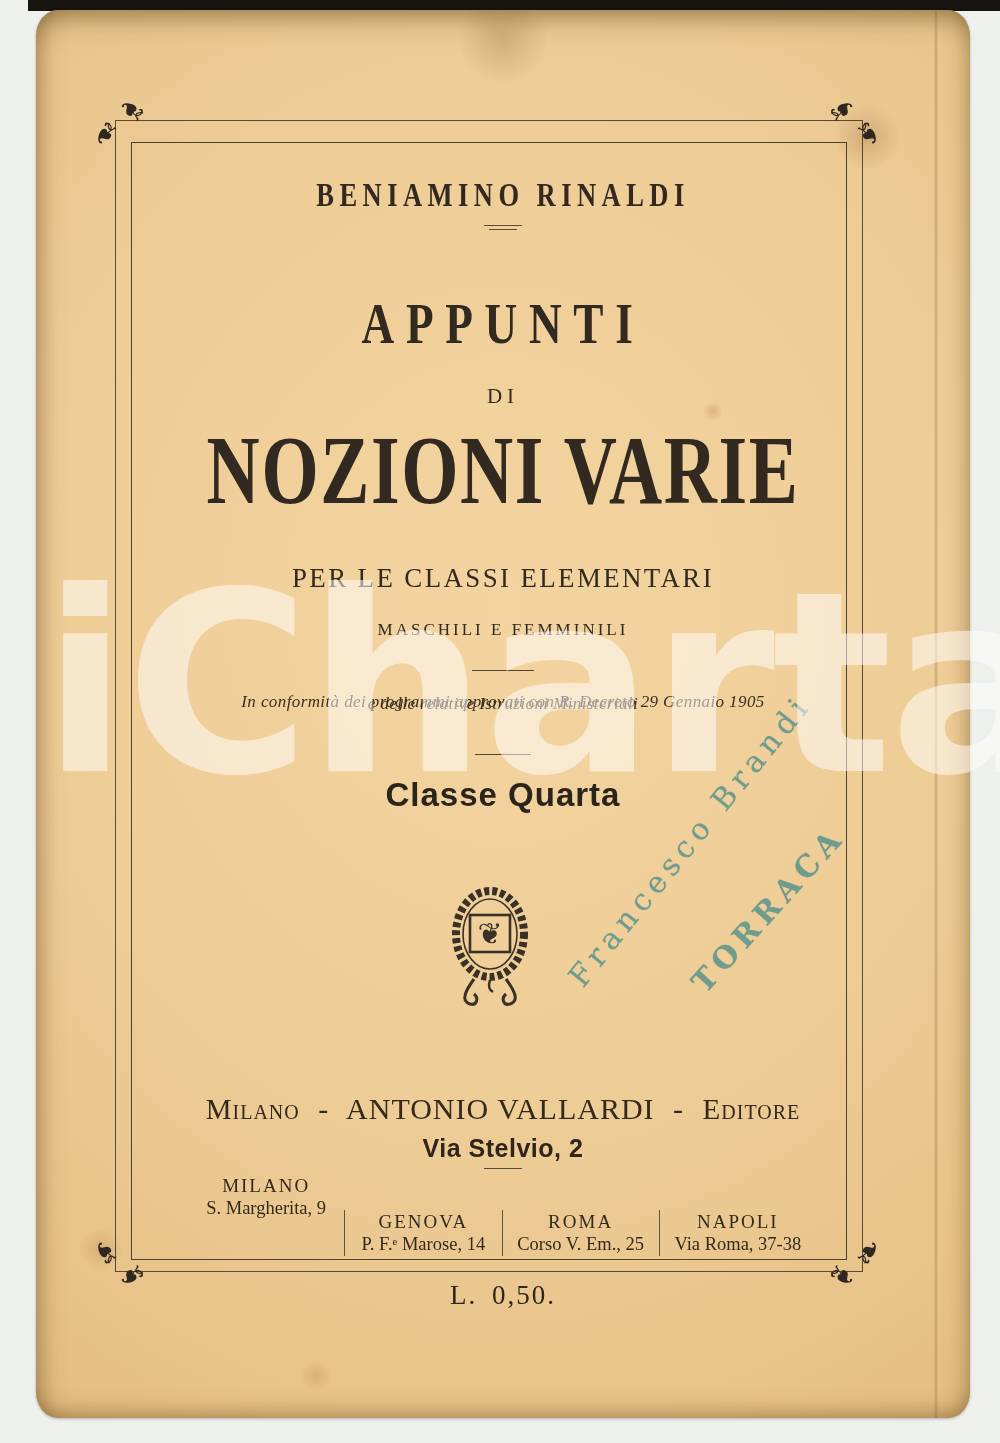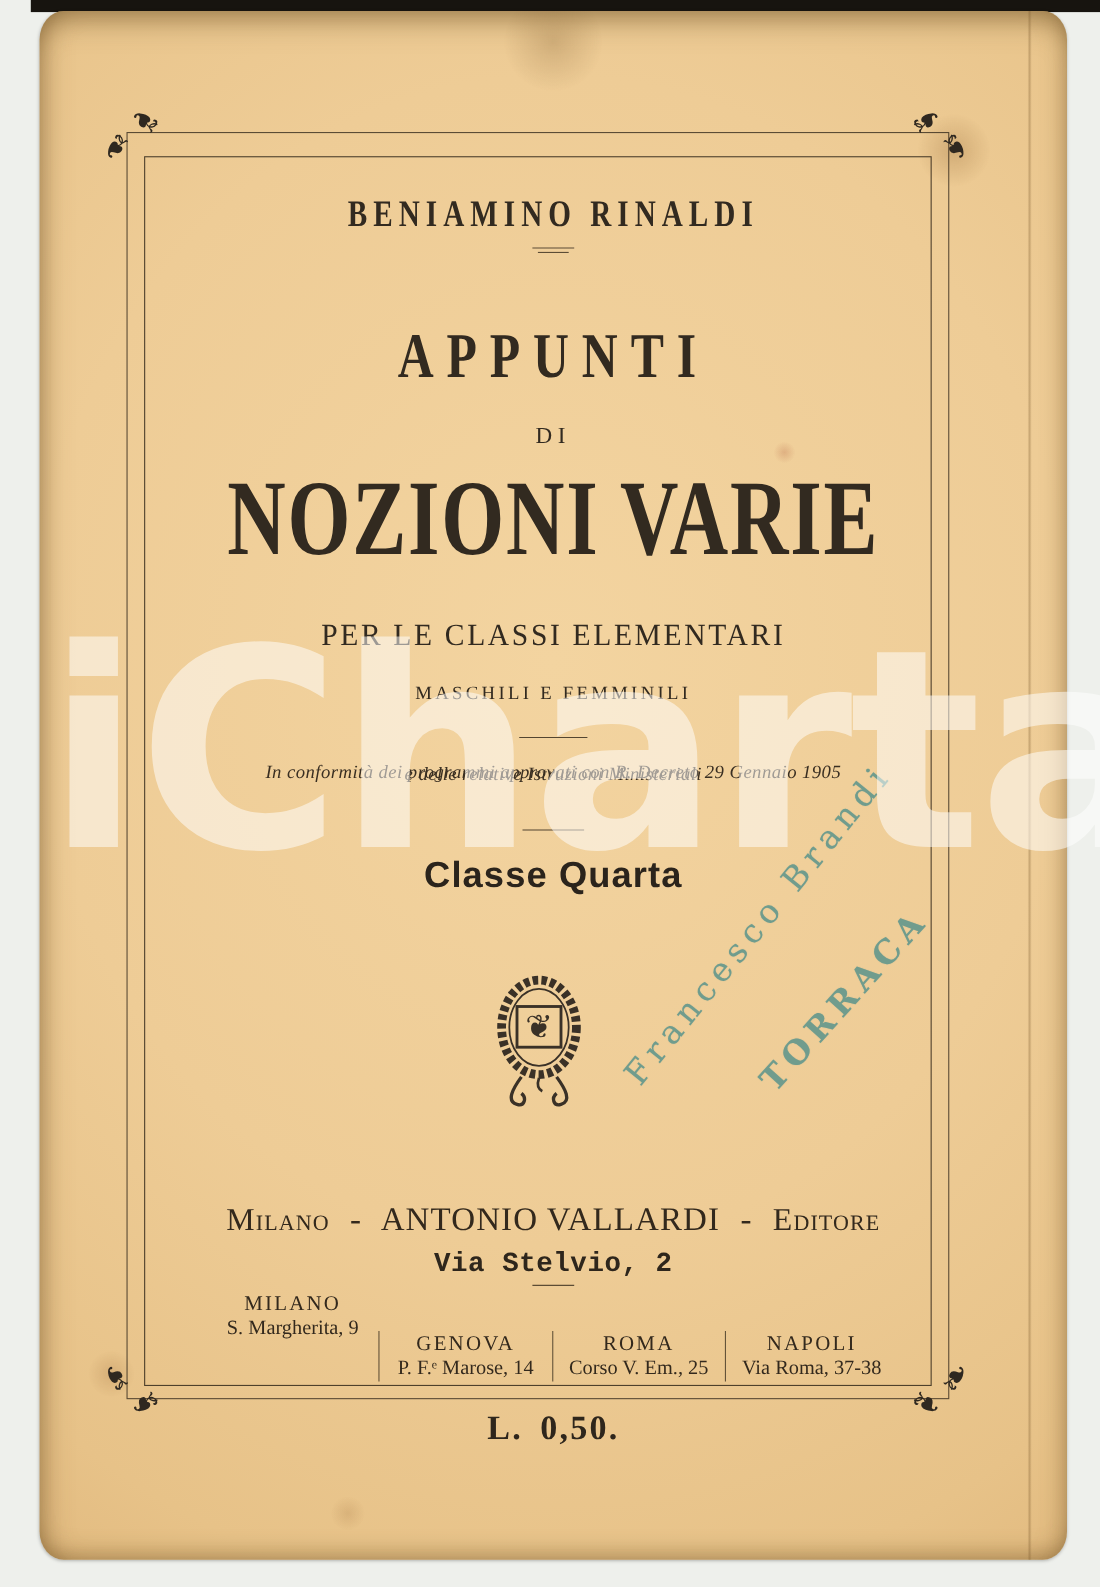--- a/index.html
+++ b/index.html
@@ -68,31 +68,31 @@
   .conf{font-style:italic;font-size:17px;letter-spacing:.4px;color:#3a2f22;}
   .conf1{top:682px;}
   .conf2{top:684px;}
   .classe{top:766px;font-family:Liberation Sans, sans-serif;font-size:33px;font-weight:700;letter-spacing:1px;color:#2b241c;}
   
   .emblem{position:absolute;left:412px;top:874px;width:84px;height:128px;}
   
   .publine{top:1082px;font-size:30px;letter-spacing:1px;color:#33291d;}
   .pub-sc{font-variant:small-caps;font-size:29px;}
   .pub-sep{margin:0 10px;}
-  .via{top:1124px;font-family:Liberation Mono, monospace;font-size:25px;font-weight:700;letter-spacing:.5px;color:#2e261c;}
+  .via{top:1124px;font-family:Liberation Sans, sans-serif;font-size:25px;font-weight:700;letter-spacing:.5px;color:#2e261c;}
   .via-rule{top:1158px;left:calc(50% - 19px);width:38px;border-top:1.2px solid rgba(55,44,28,.8);}
   .branches{
     position:absolute;left:152px;top:1164px;width:628px;display:flex;
     text-align:center;color:#33291d;
   }
   .branch{flex:1 1 0;padding:1px 2px;}
   .branch + .branch{border-left:1.2px solid rgba(55,44,28,.75);margin-top:36px;}
   .branch .city{font-size:19px;letter-spacing:2px;}
   .branch .addr{font-size:18.5px;margin-top:1px;}
-  .price{top:1270px;font-size:31px;font-weight:700;letter-spacing:2px;word-spacing:6px;color:#2e261c;}
+  .price{top:1270px;font-size:27px;font-weight:400;letter-spacing:2px;word-spacing:6px;color:#2e261c;}
   
   .stamp{
     position:absolute;text-align:center;white-space:nowrap;z-index:40;
     font-family:"DejaVu Serif",serif;color:var(--stamp_ink,#5f968c);
     opacity:.88;text-shadow:0 0 1px rgba(95,150,140,.5);
   }
   .stamp.owner{left:472px;top:815px;width:360px;font-size:30px;letter-spacing:6px;transform:rotate(-51deg);}
   .stamp.location{left:617px;top:882px;width:230px;font-size:30px;font-weight:700;letter-spacing:6px;transform:rotate(-48deg);}
   
   .watermark{

